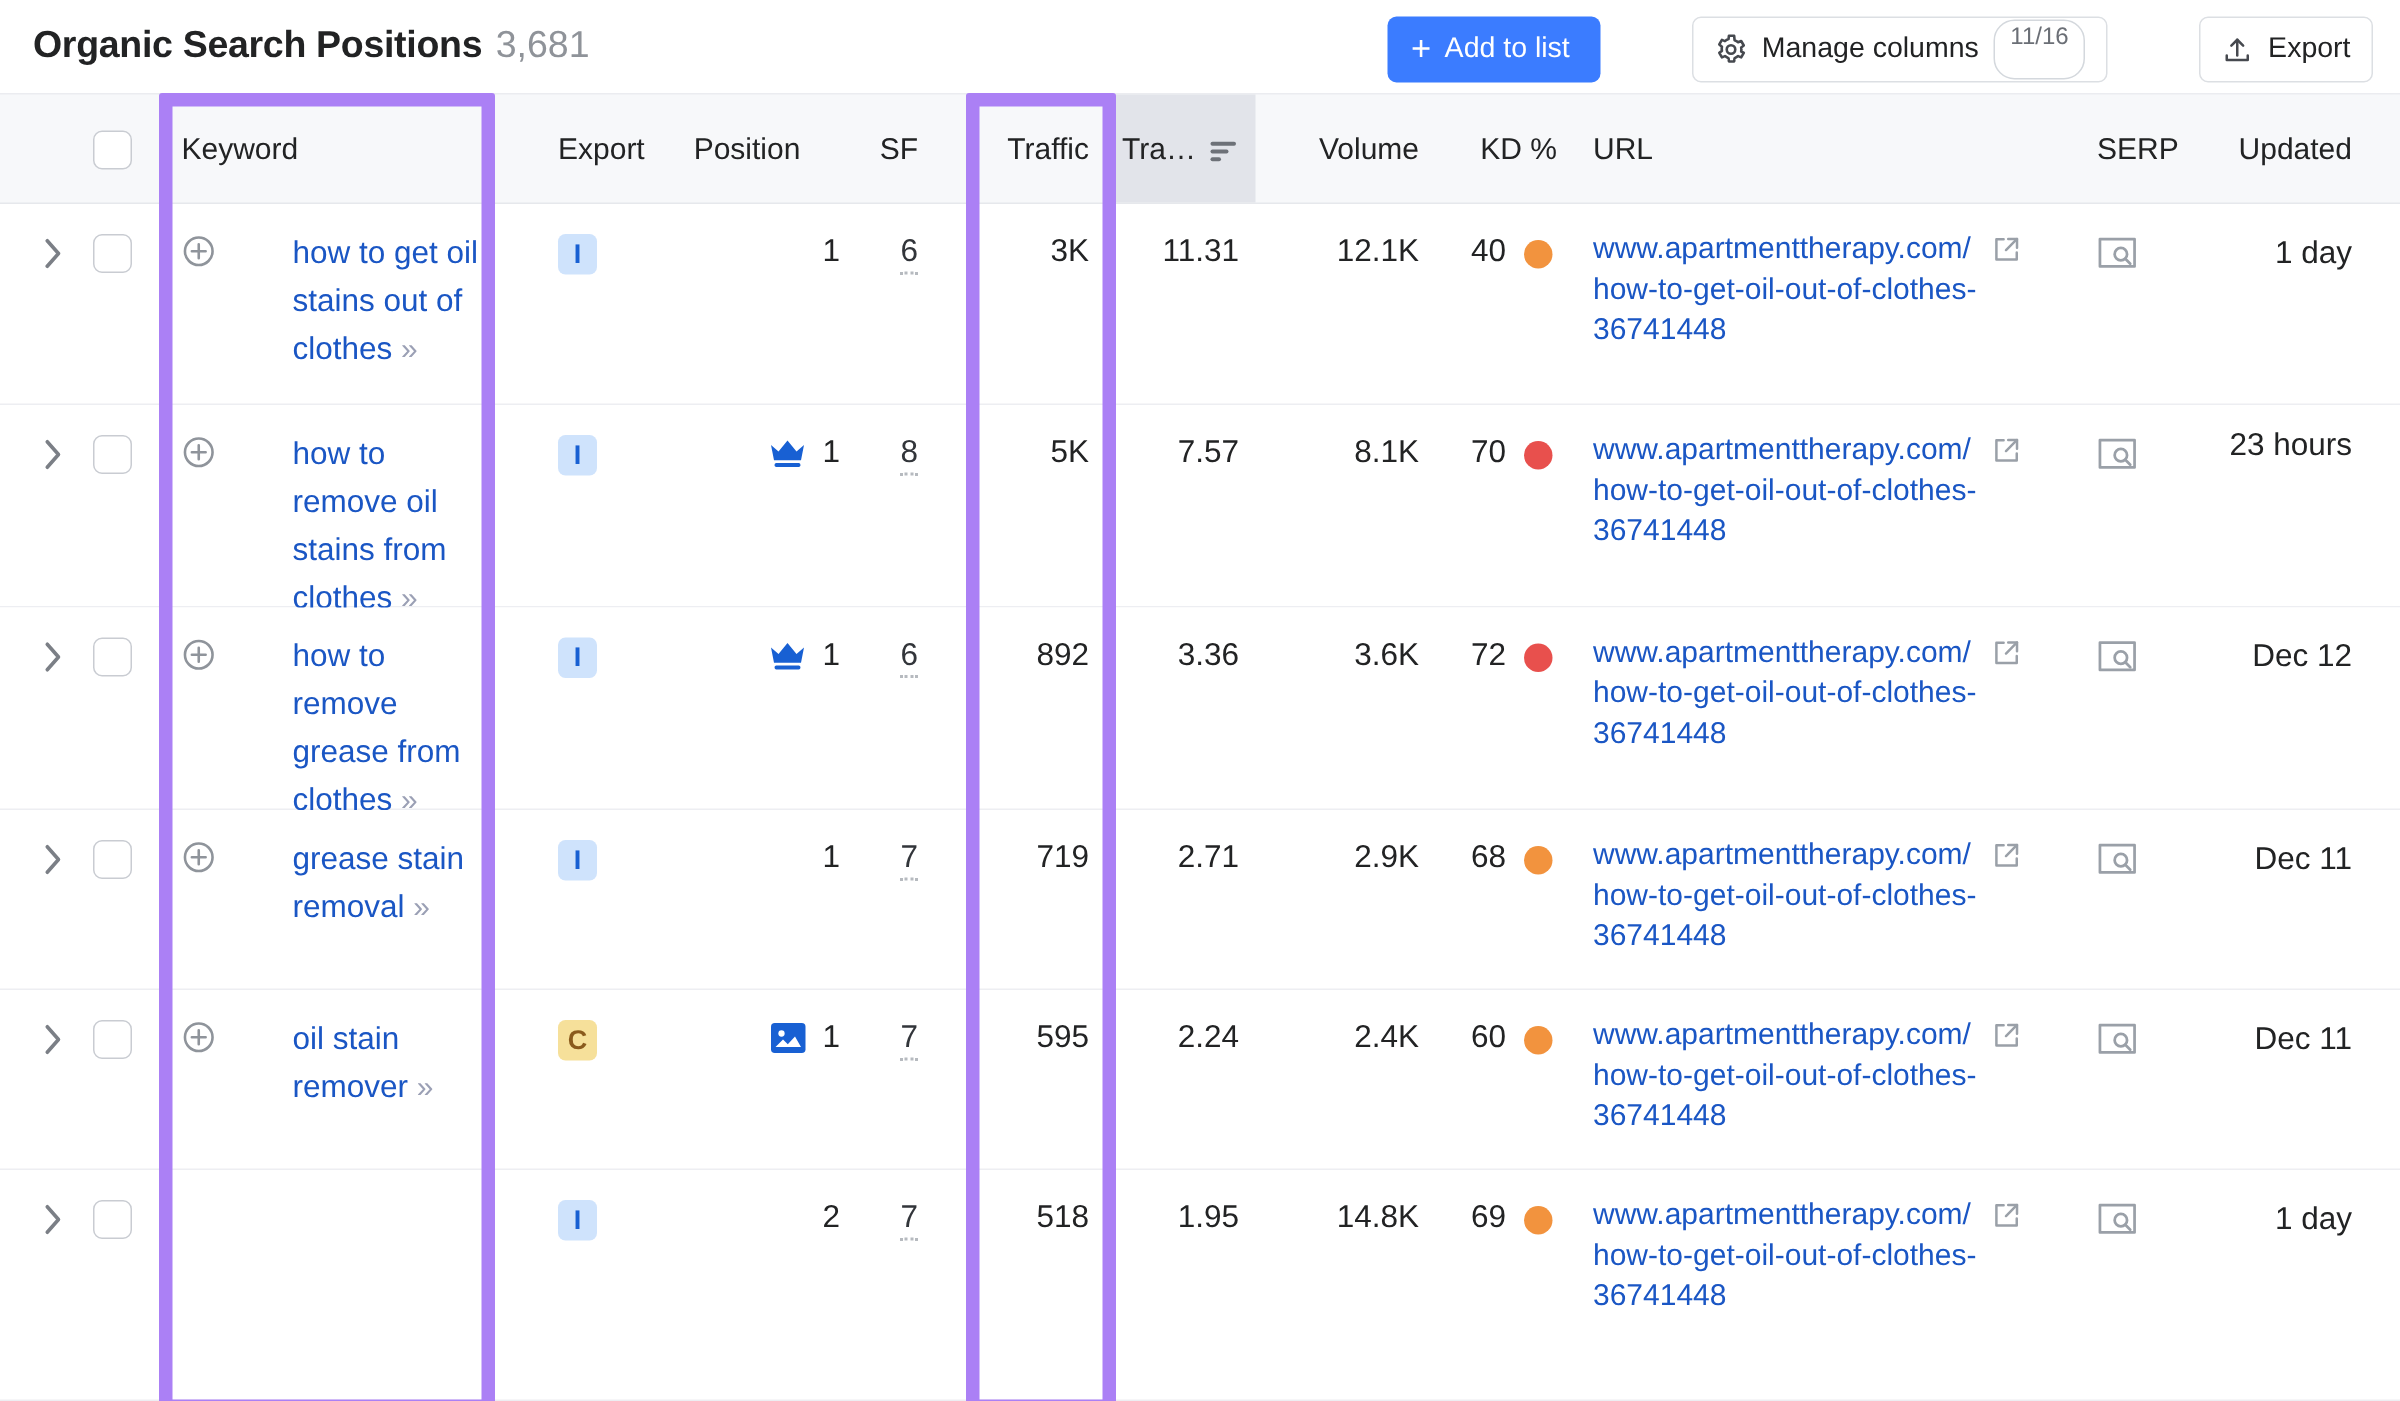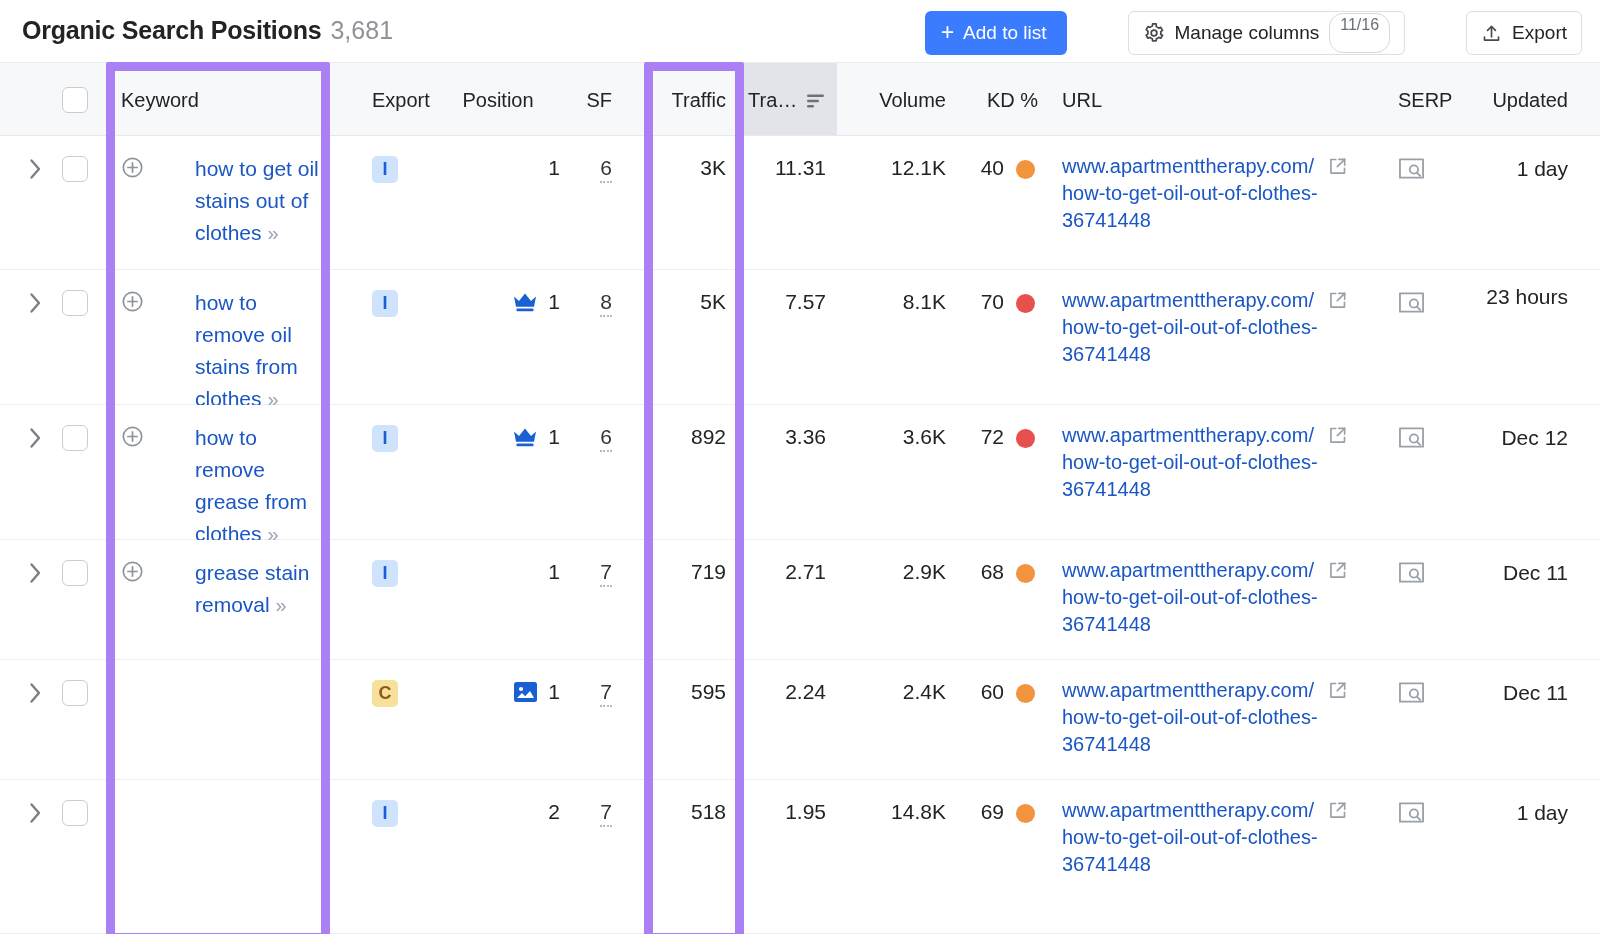--- a/index.html
+++ b/index.html
@@ -525,20 +525,31 @@
             <svg width="15" height="24" viewBox="0 0 15 24" fill="none" stroke="#7b7f86" stroke-width="2.4" stroke-linecap="round" stroke-linejoin="round">
               <path d="M3.5 3.5 11 12l-7.5 8.5"></path>
             </svg>
           </div>
     </div>
 
     <div class="cell c-check" style="top:20px">
       <div class="checkbox"></div>
     </div>
 
+    <div class="cell c-kw" style="top:17px">
+      <div class="kw-wrap">
+        <span class="kw-plus ic">
+              <svg width="23" height="23" viewBox="0 0 24 24" fill="none" stroke="#8f949b" stroke-width="1.8">
+  <circle cx="12" cy="12" r="9.6"></circle>
+                <path d="M12 7.2v9.6M7.2 12h9.6" stroke-linecap="round"></path>
+              </svg>
+            </span>
+        <span class="kw-text">oil stain remover <span class="dchev">»</span></span>
+      </div>
+    </div>
 
     <div class="cell c-intent" style="top:20px">
       <span class="intent C">C</span>
     </div>
 
     <div class="cell c-pos" style="top:20px">
       <div class="pos-wrap">
         <span class="ic">
               <svg width="25" height="22" viewBox="0 0 25 22">
                 <rect x="1" y="1" width="23" height="20" rx="2.5" fill="#1860d3"></rect>

